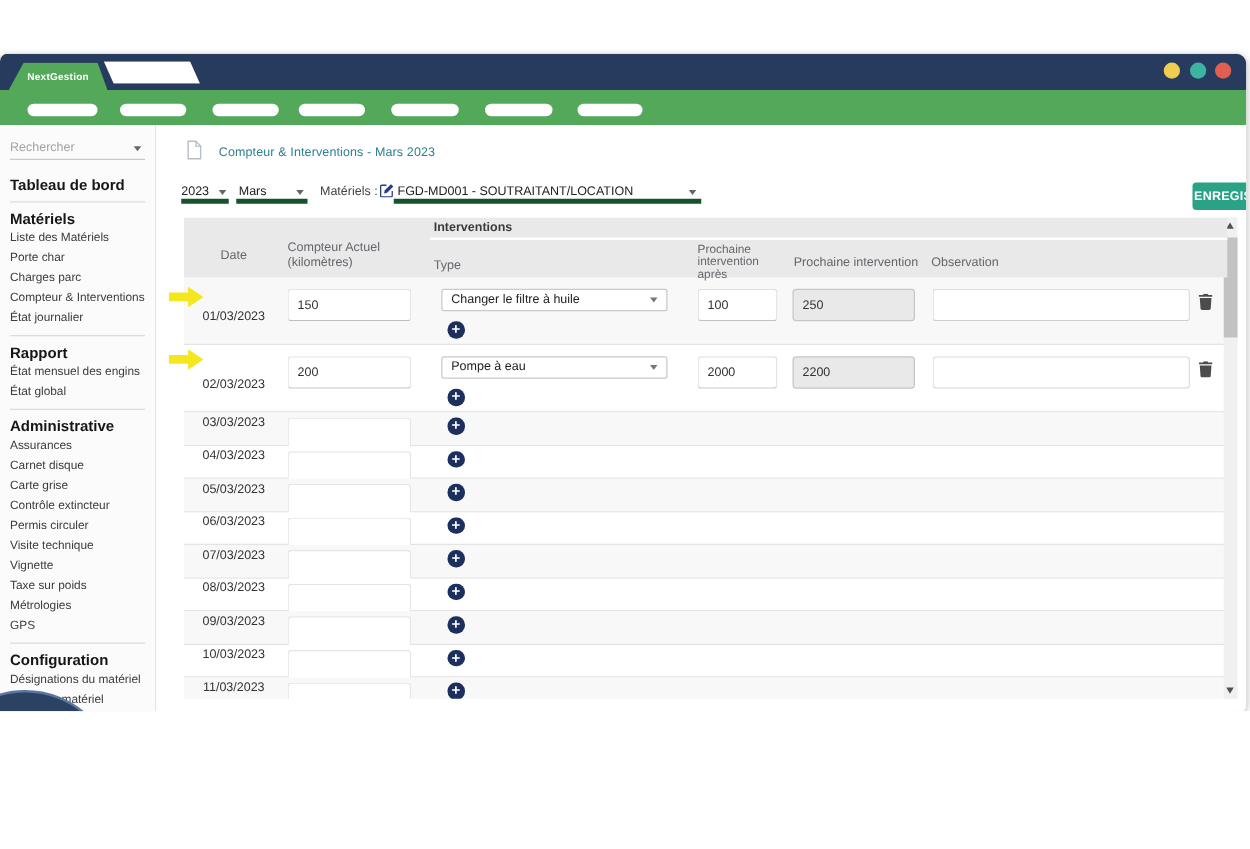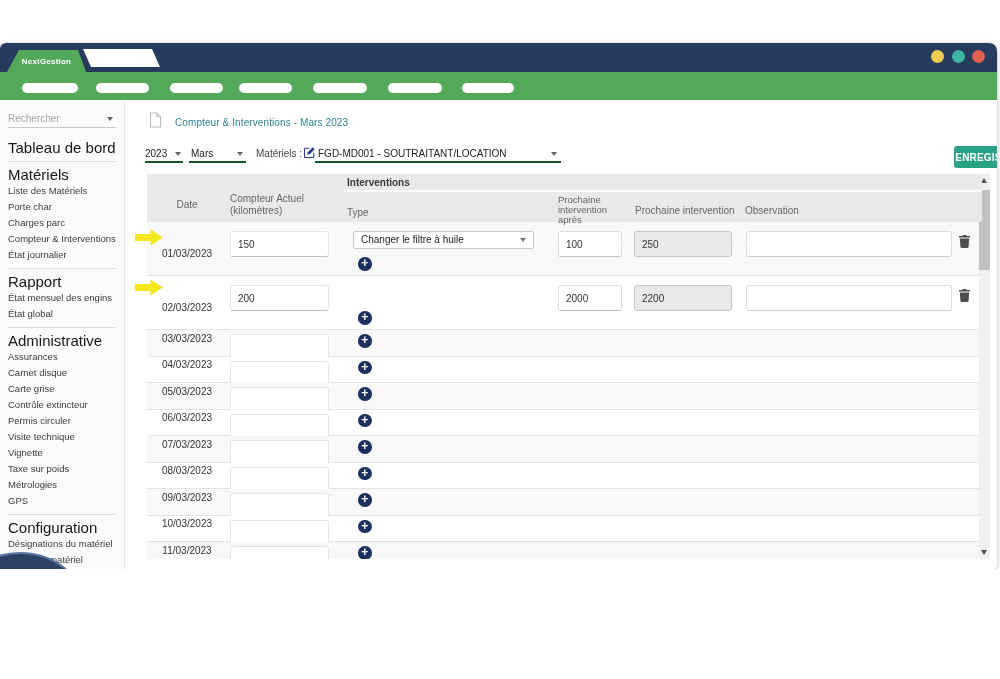--- a/index.html
+++ b/index.html
@@ -26,33 +26,33 @@
   .body { position:absolute; left:0; top:57px; width:100%; height:470px; display:flex; }
 
   
   .sidebar { width:125px; height:100%; background:#fbfbfb; border-right:1px solid #e4e4e4;
              padding:12px 8px 0 8px; overflow:hidden; font-size:9.5px; color:#3b3b3b; }
   .search { position:relative; height:16px; border-bottom:1px solid #c9c9c9; margin-bottom:0; }
   .search .ph { color:#a3a3a3; font-size:10px; line-height:14px; }
   .caret { display:inline-block; width:0; height:0; border-left:3.5px solid transparent;
            border-right:3.5px solid transparent; border-top:4.5px solid #666; }
   .search .caret { position:absolute; right:3px; top:5px; }
-  .side-sec-title { font-weight:normal; color:#161616; font-size:15px; line-height:16px; }
+  .side-sec-title { font-weight:bold; color:#161616; font-size:12px; line-height:16px; }
   .side-item { line-height:16px; white-space:nowrap; cursor:pointer; }
   .side-divider { border-top:1px solid #dcdcdc; margin:5px 0; }
   .sb-gap { height:12px; }
 
   
   .main { position:relative; flex:1; height:100%; background:#fff; overflow:hidden; }
   .page-title-row { position:absolute; left:24px; top:13px; height:18px; display:flex; align-items:center; }
   .doc-icon { margin-right:13px; }
   .page-title { color:#2e818f; font-size:10px; letter-spacing:.1px; }
 
   .controls { position:absolute; left:0; top:46px; width:100%; height:22px; font-size:10px; color:#222; }
-  .sel { position:absolute; top:0; height:17px; border-bottom:2px solid #14532d; }
+  .sel { position:absolute; top:0; height:17px; border-bottom:4px solid #14532d; }
   .sel .txt { font-size:10px; line-height:15px; color:#222; }
   .sel .caret { position:absolute; top:6px; }
   .sel-year { left:20px; width:38px; }
   .sel-year .caret { right:2px; }
   .sel-month { left:64px; width:57px; padding-left:2px; }
   .sel-month .caret { right:3px; }
   .materiel-label { position:absolute; left:131px; top:2px; color:#444; }
   .edit-icon { position:absolute; left:179px; top:1px; }
   .sel-materiel { left:190px; width:246px; }
   .sel-materiel .txt { padding-left:3px; }
@@ -251,20 +251,21 @@
                 <input class="num-input inp-proch" readonly="" value="250" style="">
                 <input class="num-input inp-obs" value="" style="">
                 <span class="trash"><svg width="11" height="13" viewBox="0 0 12 14">
                     <path fill="#4c4c4c" d="M4.3 0h3.4l.6 1H12v1.6H0V1h3.7zM.9 3.6h10.2l-.63 9.1c-.05.73-.66 1.3-1.4 1.3H2.93c-.74 0-1.35-.57-1.4-1.3z"></path>
                   </svg></span>
                 <div class="plus-btn">+</div>
               </div>
               <div class="trow tall">
                 <div class="cell-date">02/03/2023</div>
                 <input class="num-input cell-compteur" value="200" style="">
+                <div class="select-box">Pompe à eau<span class="caret"></span></div>
                 <input class="num-input inp-apres" value="2000" style="">
                 <input class="num-input inp-proch" readonly="" value="2200" style="">
                 <input class="num-input inp-obs" value="" style="">
                 <span class="trash"><svg width="11" height="13" viewBox="0 0 12 14">
                     <path fill="#4c4c4c" d="M4.3 0h3.4l.6 1H12v1.6H0V1h3.7zM.9 3.6h10.2l-.63 9.1c-.05.73-.66 1.3-1.4 1.3H2.93c-.74 0-1.35-.57-1.4-1.3z"></path>
                   </svg></span>
                 <div class="plus-btn">+</div>
               </div>
               <div class="trow odd simple">
                 <div class="cell-date">03/03/2023</div>

